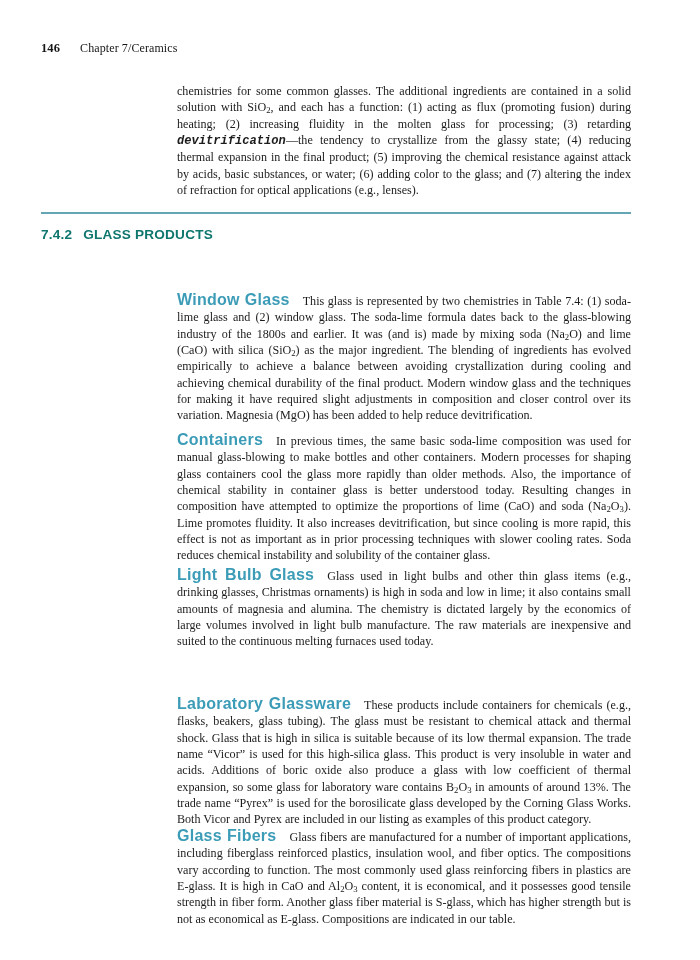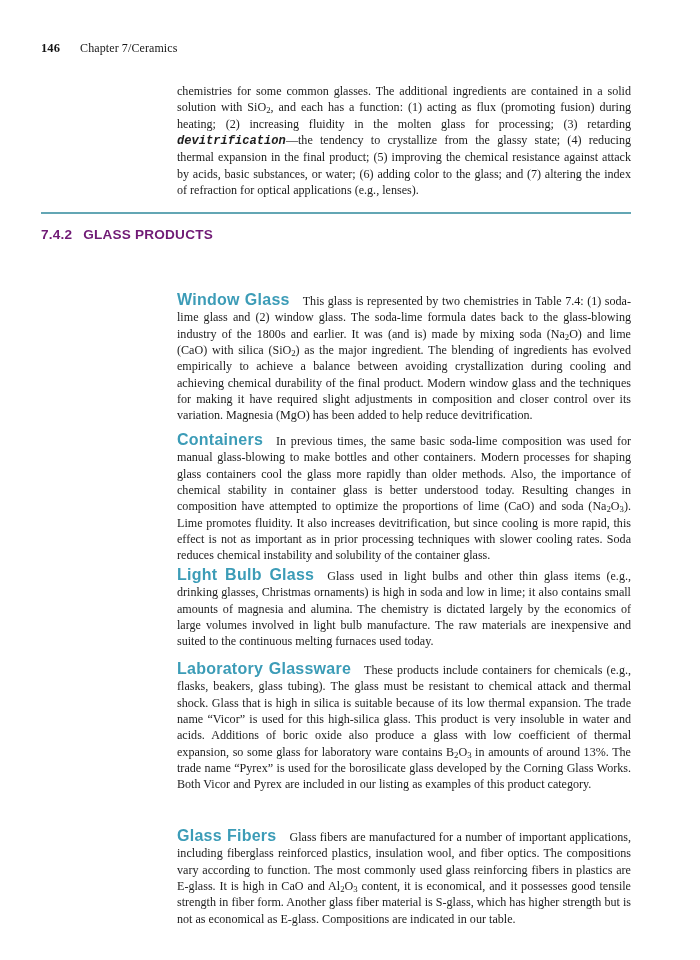--- a/index.html
+++ b/index.html
@@ -96,34 +96,34 @@
   .rule {
     height: 2px;
     background: #63a6b4;
     width: 100%;
   }
   .section-head {
     margin-top: 13px;
     font-family: "Liberation Sans", sans-serif;
     font-weight: bold;
     font-size: 13.6px;
-    color: #701a75;
+    color: #0f766e;
     letter-spacing: 0.2px;
     white-space: nowrap;
   }
   .sec-num { margin-right: 11px; }
 
   
   #para-intro      { top: 83px; }
   #sec-742         { top: 212px; }
   #para-following  { top: 246px; }
   #para-window     { top: 292px; }
   #para-containers { top: 432px; }
   #para-bulb       { top: 567px; }
-  #para-lab        { top: 661px; }
+  #para-lab        { top: 696px; }
   #para-fibers     { top: 828px; }
 </style>
 </head>
 <body>
 
 <div class="page">
 
   <div class="running-head">
     <span class="folio">146</span><span class="head-title">Chapter 7/Ceramics</span>
   </div>

